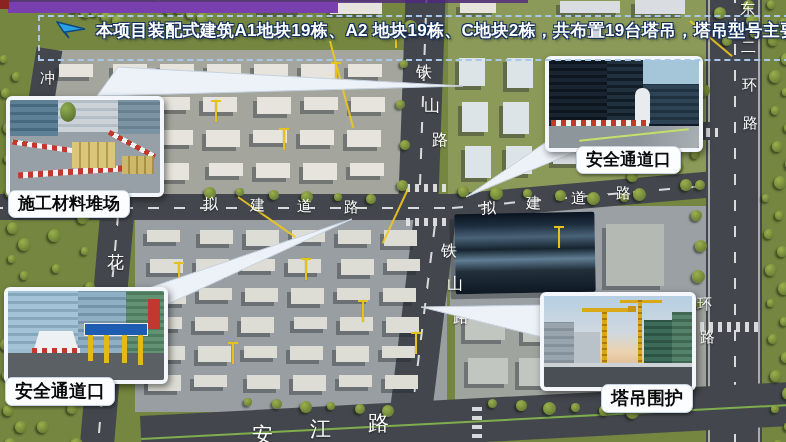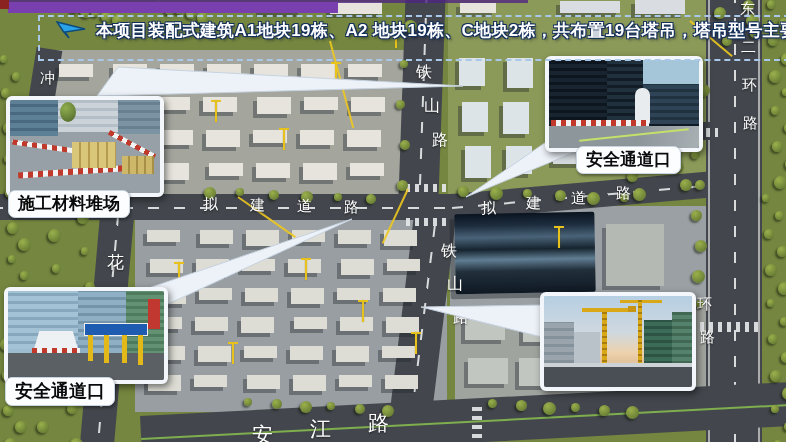--- a/index.html
+++ b/index.html
@@ -410,20 +410,21 @@
     <div style="left:100px;top:24px;width:28px;height:48px;background:repeating-linear-gradient(0deg,#3c6b58 0 4px,#2c5343 4px 7px)"></div>
     <div style="left:128px;top:16px;width:20px;height:56px;background:repeating-linear-gradient(0deg,#55826d 0 4px,#406853 4px 7px)"></div>
     <div style="left:38px;top:12px;width:50px;height:4px;background:#d8a818"></div>
     <div style="left:58px;top:12px;width:5px;height:58px;background:repeating-linear-gradient(0deg,#d8a818 0 4px,#a87c0c 4px 6px)"></div>
     <div style="left:84px;top:10px;width:8px;height:6px;background:#c89414"></div>
     <div style="left:76px;top:4px;width:42px;height:3px;background:#d8a818"></div>
     <div style="left:94px;top:4px;width:4px;height:66px;background:repeating-linear-gradient(0deg,#d8a818 0 4px,#a87c0c 4px 6px)"></div>
     <div style="left:0;top:67px;width:148px;height:4px;background:#ccd2d6"></div>
     <div style="left:0;top:71px;width:148px;height:20px;background:#494f54"></div>
   </div>
+  <div class="callout-label" style="left:601px;top:384px">塔吊围护</div>
 
   <div class="banner">
     <div class="banner-line">
       <span class="banner-icon">
         <svg width="30" height="20" viewBox="0 0 30 20">
             <polygon points="1,3 29,10 9,13 13,19 7,12" fill="#2aa2e8" stroke="#0c4a7e" stroke-width="1.5"></polygon>
           </svg>
       </span><span>本项目装配式建筑A1地块19栋、A2 地块19栋、C地块2栋，共布置19台塔吊，塔吊型号主要使用</span>
     </div>
   </div>

